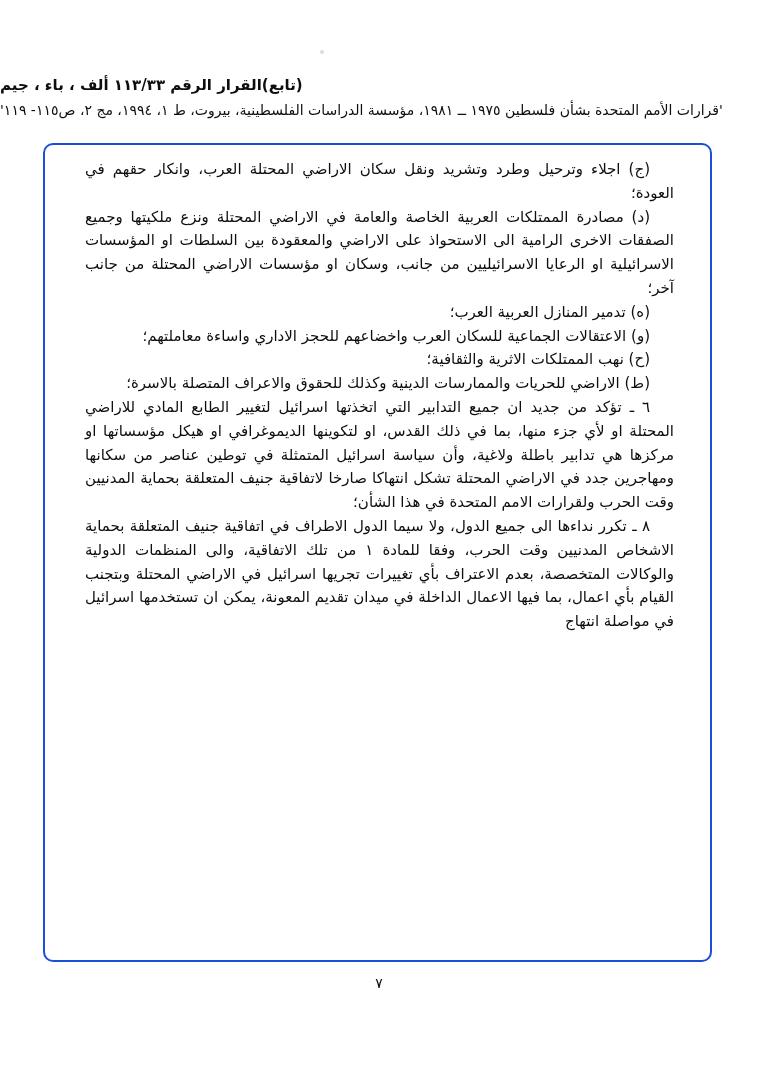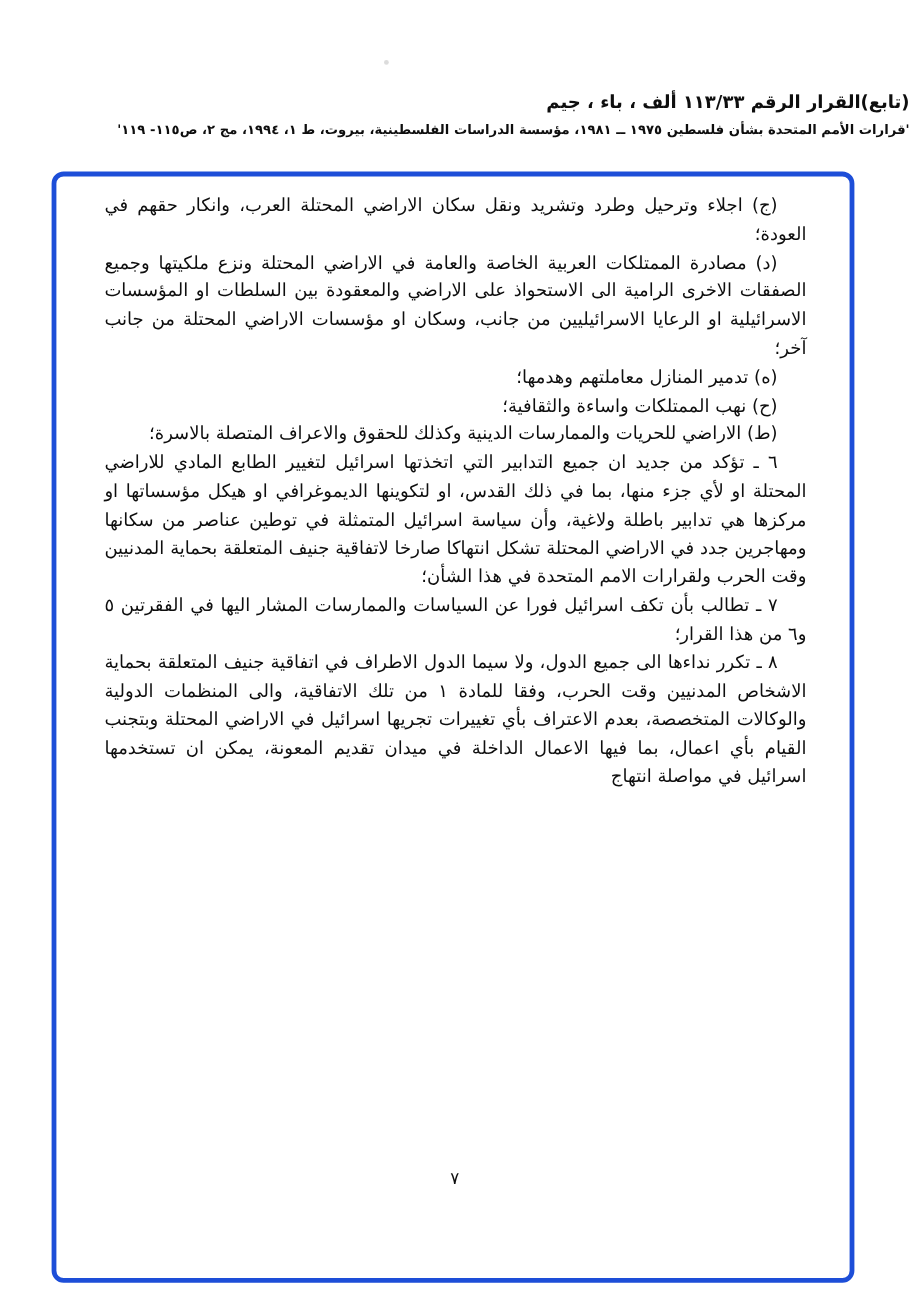--- a/index.html
+++ b/index.html
@@ -19,43 +19,43 @@
     width: 4px;
     height: 4px;
     background: #dcdcdc;
     border-radius: 50%;
   }
   .header {
     position: absolute;
     left: 0;
     right: 0;
     top: 76px;
-    text-align: right;
+    text-align: left;
     direction: rtl;
   }
   .header-title {
     font-size: 15px;
     font-weight: bold;
     letter-spacing: 0;
     margin: 0 0 8px 0;
   }
   .header-source {
-    font-size: 11px;
-    font-weight: bold;
+    font-size: 14px;
+    font-weight: normal;
     margin: 0;
     white-space: nowrap;
   }
   .doc-frame {
     position: absolute;
     left: 43px;
     top: 143px;
     width: 669px;
-    height: 926px;
+    height: 819px;
     box-sizing: border-box;
-    border: 4px solid #1d4ed8;
+    border: 2px solid #1d4ed8;
     border-radius: 10px;
     background: #ffffff;
   }
   .doc-body {
     direction: rtl;
     text-align: justify;
     padding: 13px 36px 0 40px;
     font-size: 15px;
     line-height: 23.8px;
   }
@@ -83,22 +83,22 @@
 
 <div class="header">
   <div class="header-title">(تابع)القرار الرقم ١١٣/٣٣ ألف ، باء ، جيم</div>
   <div class="header-source">'قرارات الأمم المتحدة بشأن فلسطين ١٩٧٥ ــ ١٩٨١، مؤسسة الدراسات الفلسطينية، بيروت، ط ١، ١٩٩٤، مج ٢، ص١١٥- ١١٩'</div>
 </div>
 
 <div class="doc-frame">
   <div class="doc-body">
     <p class="para"><span>(ج)</span><span class="lead"></span><span> اجلاء وترحيل وطرد وتشريد ونقل سكان الاراضي المحتلة العرب، وانكار حقهم في العودة؛</span></p>
     <p class="para"><span>(د)</span><span class="lead"></span><span> مصادرة الممتلكات العربية الخاصة والعامة في الاراضي المحتلة ونزع ملكيتها وجميع الصفقات الاخرى الرامية الى الاستحواذ على الاراضي والمعقودة بين السلطات او المؤسسات الاسرائيلية او الرعايا الاسرائيليين من جانب، وسكان او مؤسسات الاراضي المحتلة من جانب آخر؛</span></p>
-    <p class="para"><span>(ه)</span><span class="lead"></span><span> تدمير المنازل معاملتهم وهدمها؛</span></p>
-    <p class="para"><span>(ح)</span><span class="lead"></span><span> نهب الممتلكات واساءة والثقافية؛</span></p>
+    <p class="para"><span>(ه)</span><span class="lead"></span><span> تدمير المنازل العربية العرب؛</span></p>
+    <p class="para"><span>(و)</span><span class="lead"></span><span> الاعتقالات الجماعية للسكان العرب واخضاعهم للحجز الاداري واساءة معاملتهم؛</span></p>
+    <p class="para"><span>(ح)</span><span class="lead"></span><span> نهب الممتلكات الاثرية والثقافية؛</span></p>
     <p class="para"><span>(ط)</span><span class="lead"></span><span> الاراضي للحريات والممارسات الدينية وكذلك للحقوق والاعراف المتصلة بالاسرة؛</span></p>
     <p class="para"><span>٦ ـ </span><span class="lead">تؤكد من جديد</span><span> ان جميع التدابير التي اتخذتها اسرائيل لتغيير الطابع المادي للاراضي المحتلة او لأي جزء منها، بما في ذلك القدس، او لتكوينها الديموغرافي او هيكل مؤسساتها او مركزها هي تدابير باطلة ولاغية، وأن سياسة اسرائيل المتمثلة في توطين عناصر من سكانها ومهاجرين جدد في الاراضي المحتلة تشكل انتهاكا صارخا لاتفاقية جنيف المتعلقة بحماية المدنيين وقت الحرب ولقرارات الامم المتحدة في هذا الشأن؛</span></p>
-    <p class="para"><span>٧ ـ </span><span class="lead">تطالب</span><span> بأن تكف اسرائيل فورا عن السياسات والممارسات المشار اليها في الفقرتين ٥ و٦ من هذا القرار؛</span></p>
     <p class="para"><span>٨ ـ </span><span class="lead">تكرر</span><span> نداءها الى جميع الدول، ولا سيما الدول الاطراف في اتفاقية جنيف المتعلقة بحماية الاشخاص المدنيين وقت الحرب، وفقا للمادة ١ من تلك الاتفاقية، والى المنظمات الدولية والوكالات المتخصصة، بعدم الاعتراف بأي تغييرات تجريها اسرائيل في الاراضي المحتلة وبتجنب القيام بأي اعمال، بما فيها الاعمال الداخلة في ميدان تقديم المعونة، يمكن ان تستخدمها اسرائيل في مواصلة انتهاج</span></p>
   </div>
 </div>
 
 <div class="page-number">٧</div>
 
 </body></html>

